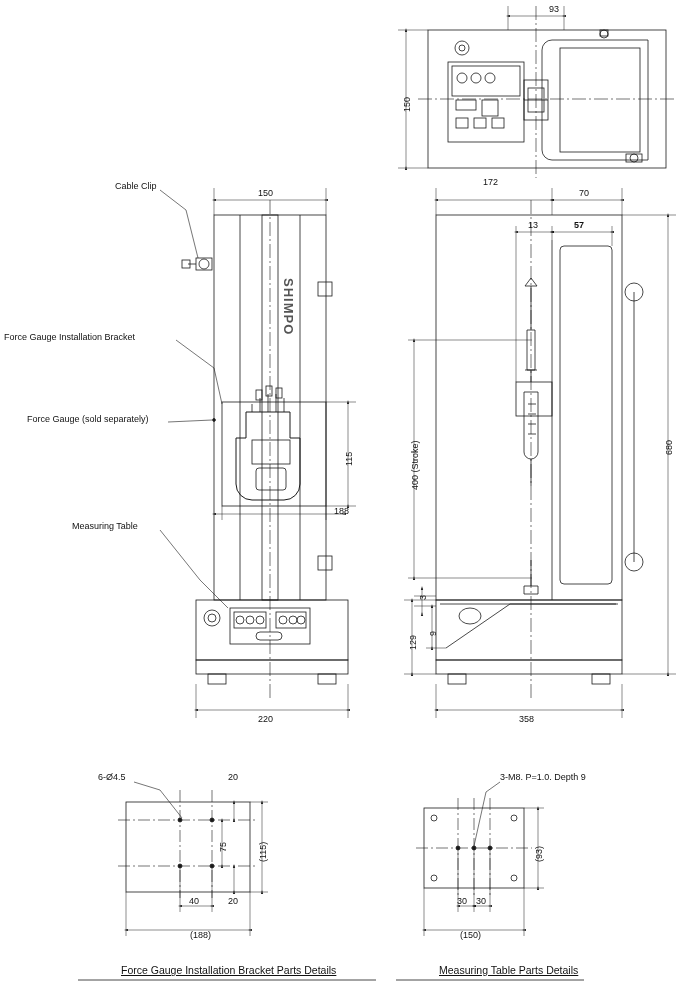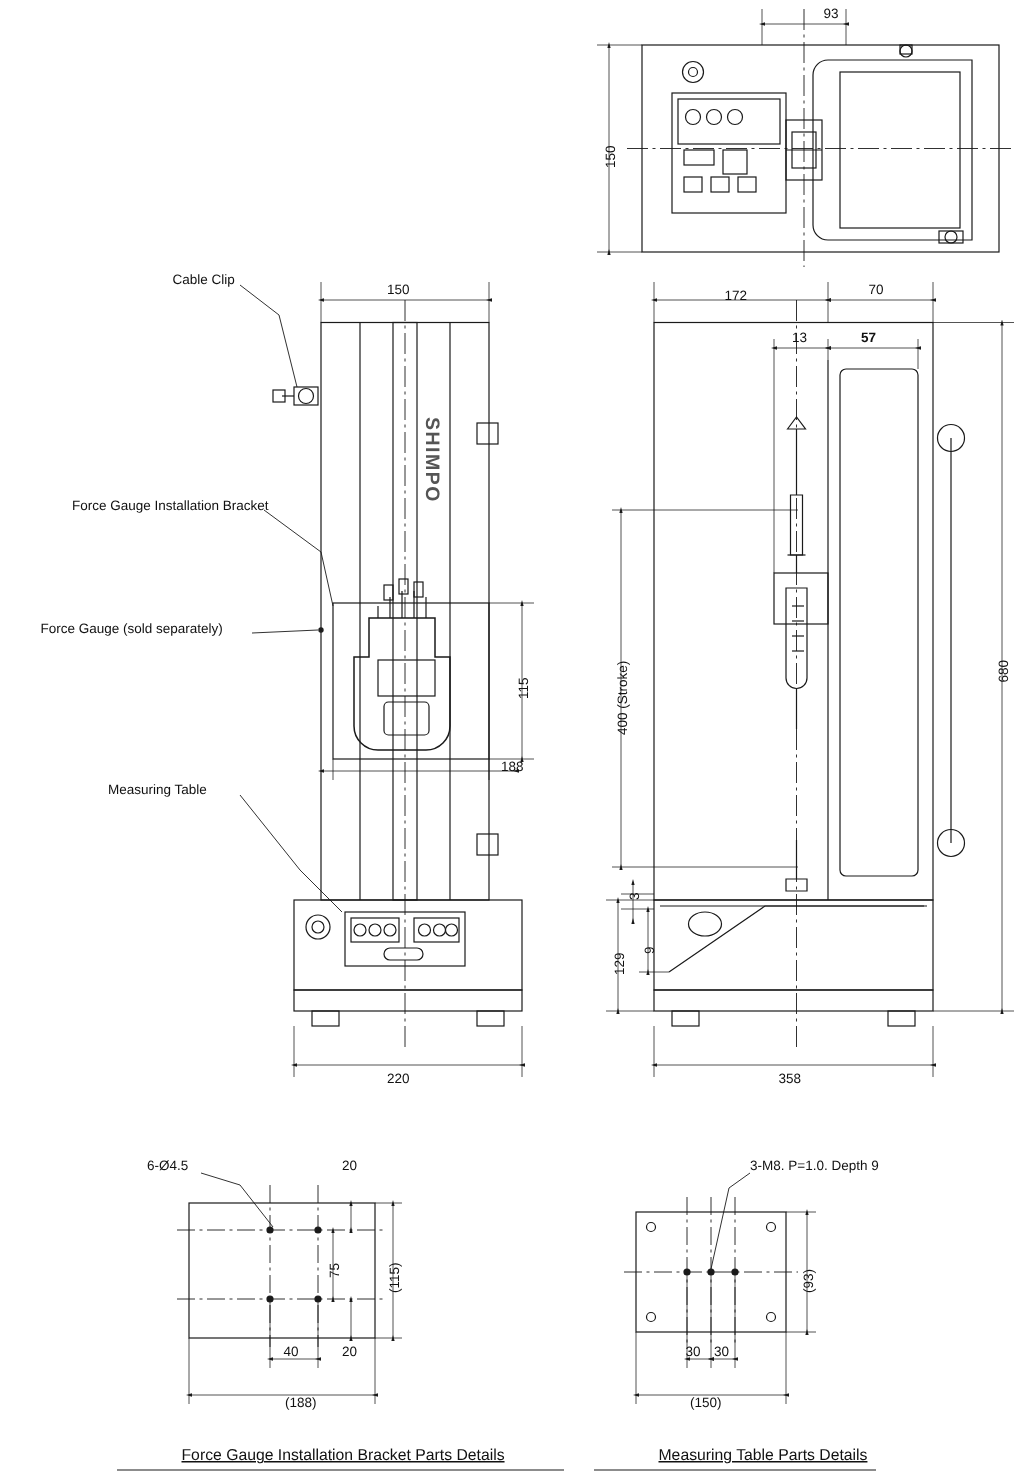--- a/index.html
+++ b/index.html
@@ -267,33 +267,33 @@
   <defs>
     <marker id="ar" markerWidth="8" markerHeight="8" refX="4" refY="4" orient="auto">
       <path d="M0,4 L8,1.8 L8,6.2 z" fill="#1a1a1a"></path>
     </marker>
   </defs>
 </svg>
 
 <div class="brand" style="left:296px;top:278px;transform:rotate(90deg);transform-origin:left top;">SHIMPO</div>
 
 <div class="lbl" style="left:115px;top:181px;">Cable Clip</div>
-<div class="lbl" style="left:4px;top:332px;margin-left:44px;">Force Gauge Installation Bracket</div>
+<div class="lbl" style="left:4px;top:332px;">Force Gauge Installation Bracket</div>
 <div class="lbl" style="left:0px;top:414px;padding-left:27px;">Force Gauge (sold separately)</div>
 <div class="lbl" style="left:72px;top:521px;">Measuring Table</div>
 
 <div class="lbl" style="left:529px;top:4px;padding-left:20px;">93</div>
 <div class="lbl rot" style="left:402px;top:112px;transform:rotate(-90deg);">150</div>
 
 <div class="lbl" style="left:258px;top:188px;">150</div>
 <div class="lbl rot" style="left:344px;top:466px;transform:rotate(-90deg);">115</div>
 <div class="lbl" style="left:334px;top:506px;">188</div>
 <div class="lbl" style="left:258px;top:714px;">220</div>
 
-<div class="lbl" style="left:483px;top:192px;">172</div>
+<div class="lbl" style="left:483px;top:177px;">172</div>
 <div class="lbl" style="left:579px;top:188px;text-align:right;">70</div>
 <div class="lbl" style="left:528px;top:220px;">13</div>
 <div class="lbl" style="left:574px;top:220px;font-weight:bold;">57</div>
 <div class="lbl rot" style="left:410px;top:490px;transform:rotate(-90deg);">400 (Stroke)</div>
 <div class="lbl rot" style="left:664px;top:455px;transform:rotate(-90deg);">680</div>
 <div class="lbl rot" style="left:408px;top:650px;transform:rotate(-90deg);">129</div>
 <div class="lbl rot" style="left:418px;top:600px;transform:rotate(-90deg);">3</div>
 <div class="lbl rot" style="left:428px;top:636px;transform:rotate(-90deg);">9</div>
 <div class="lbl" style="left:519px;top:714px;">358</div>
 

